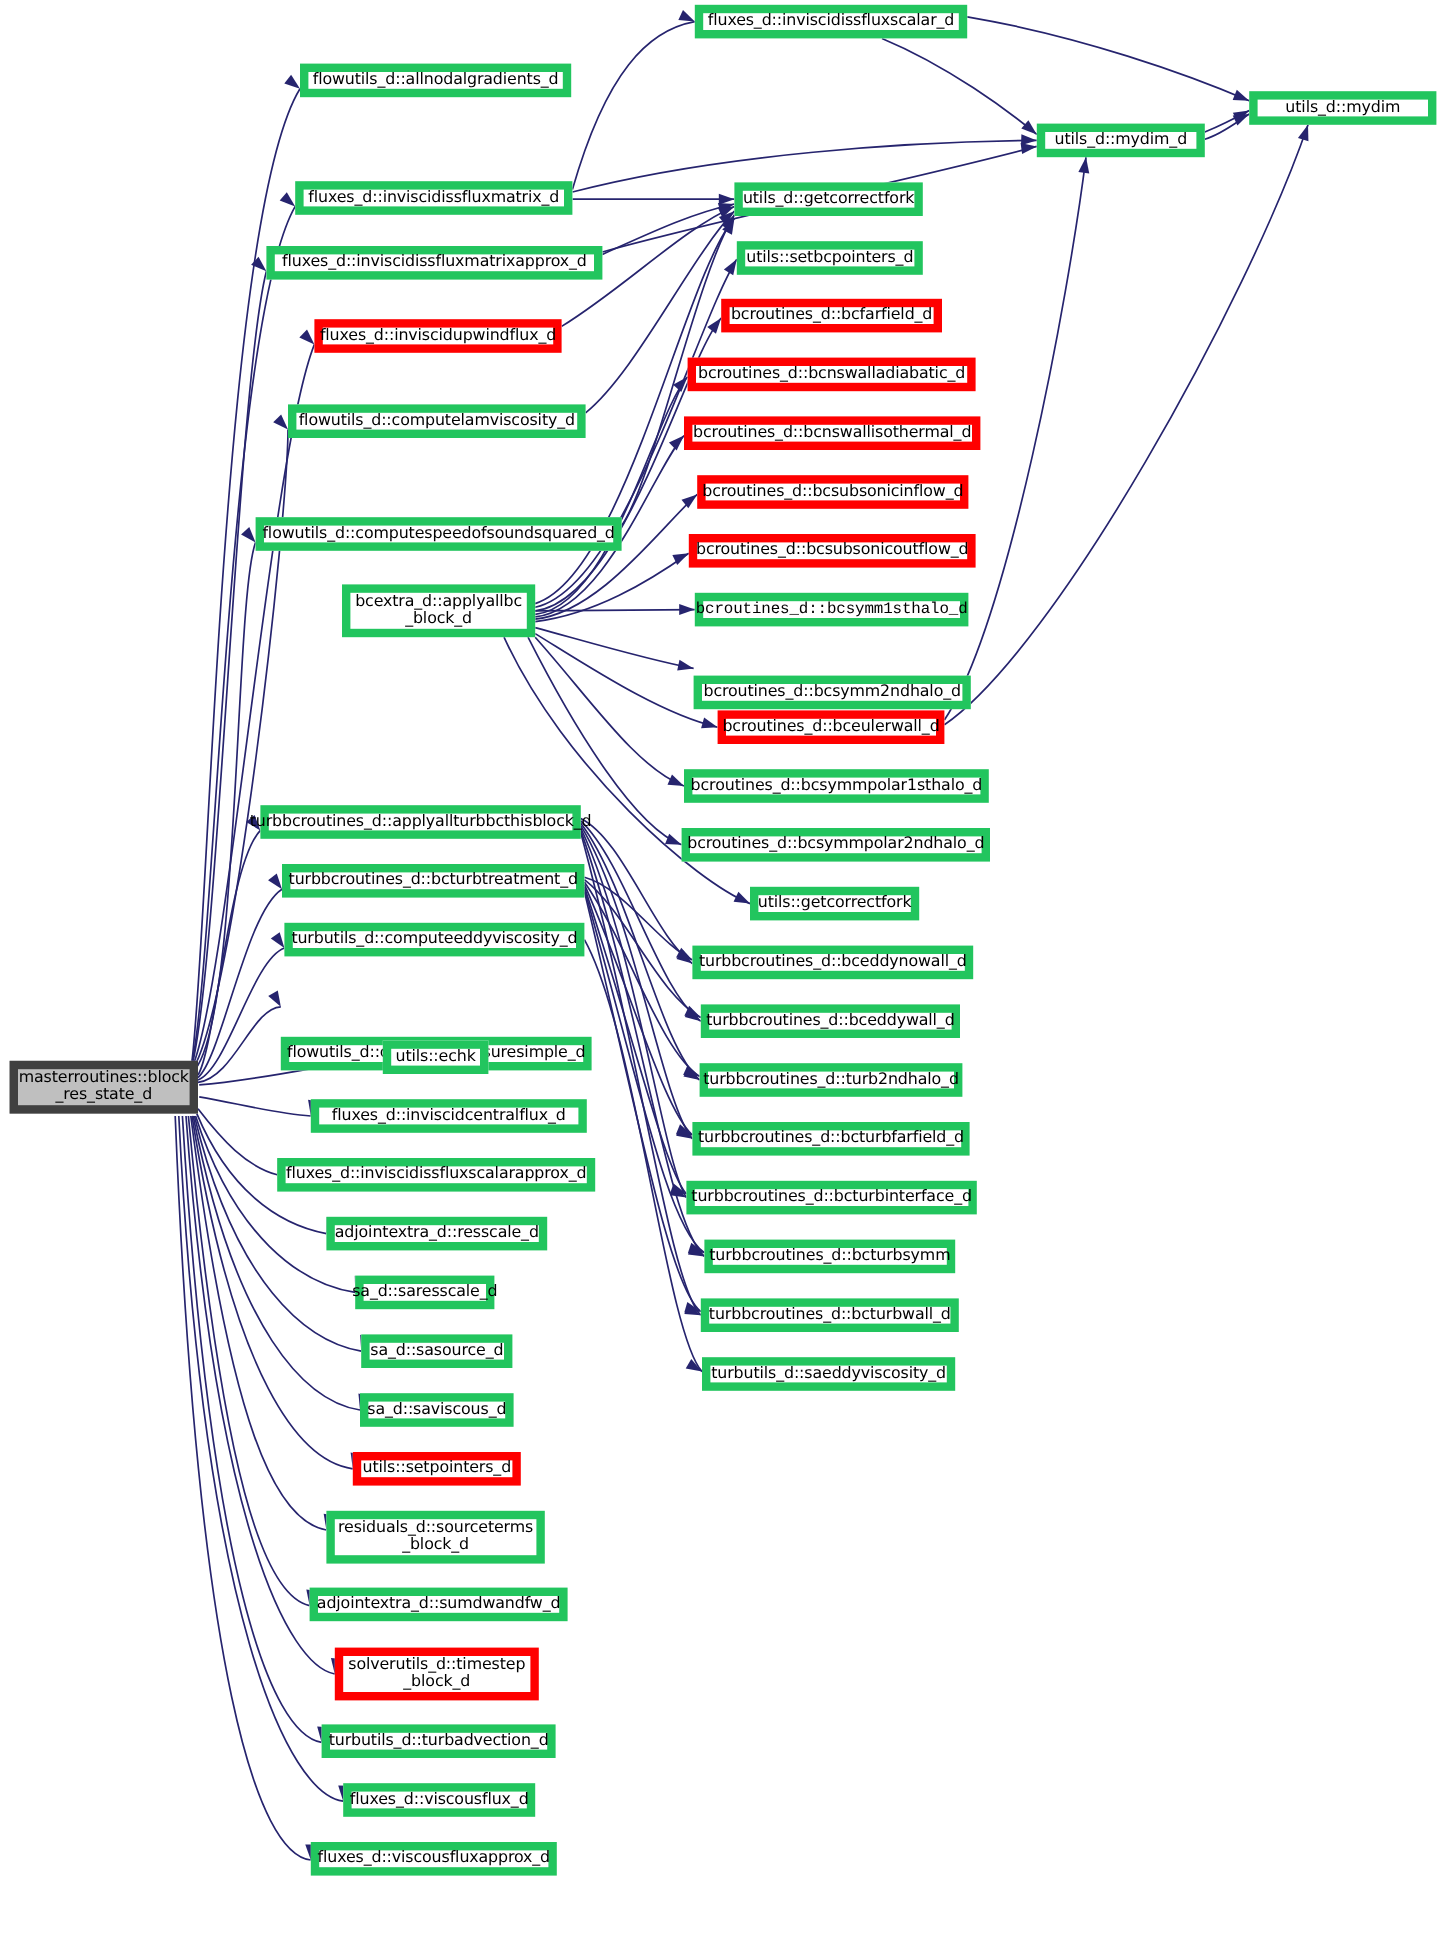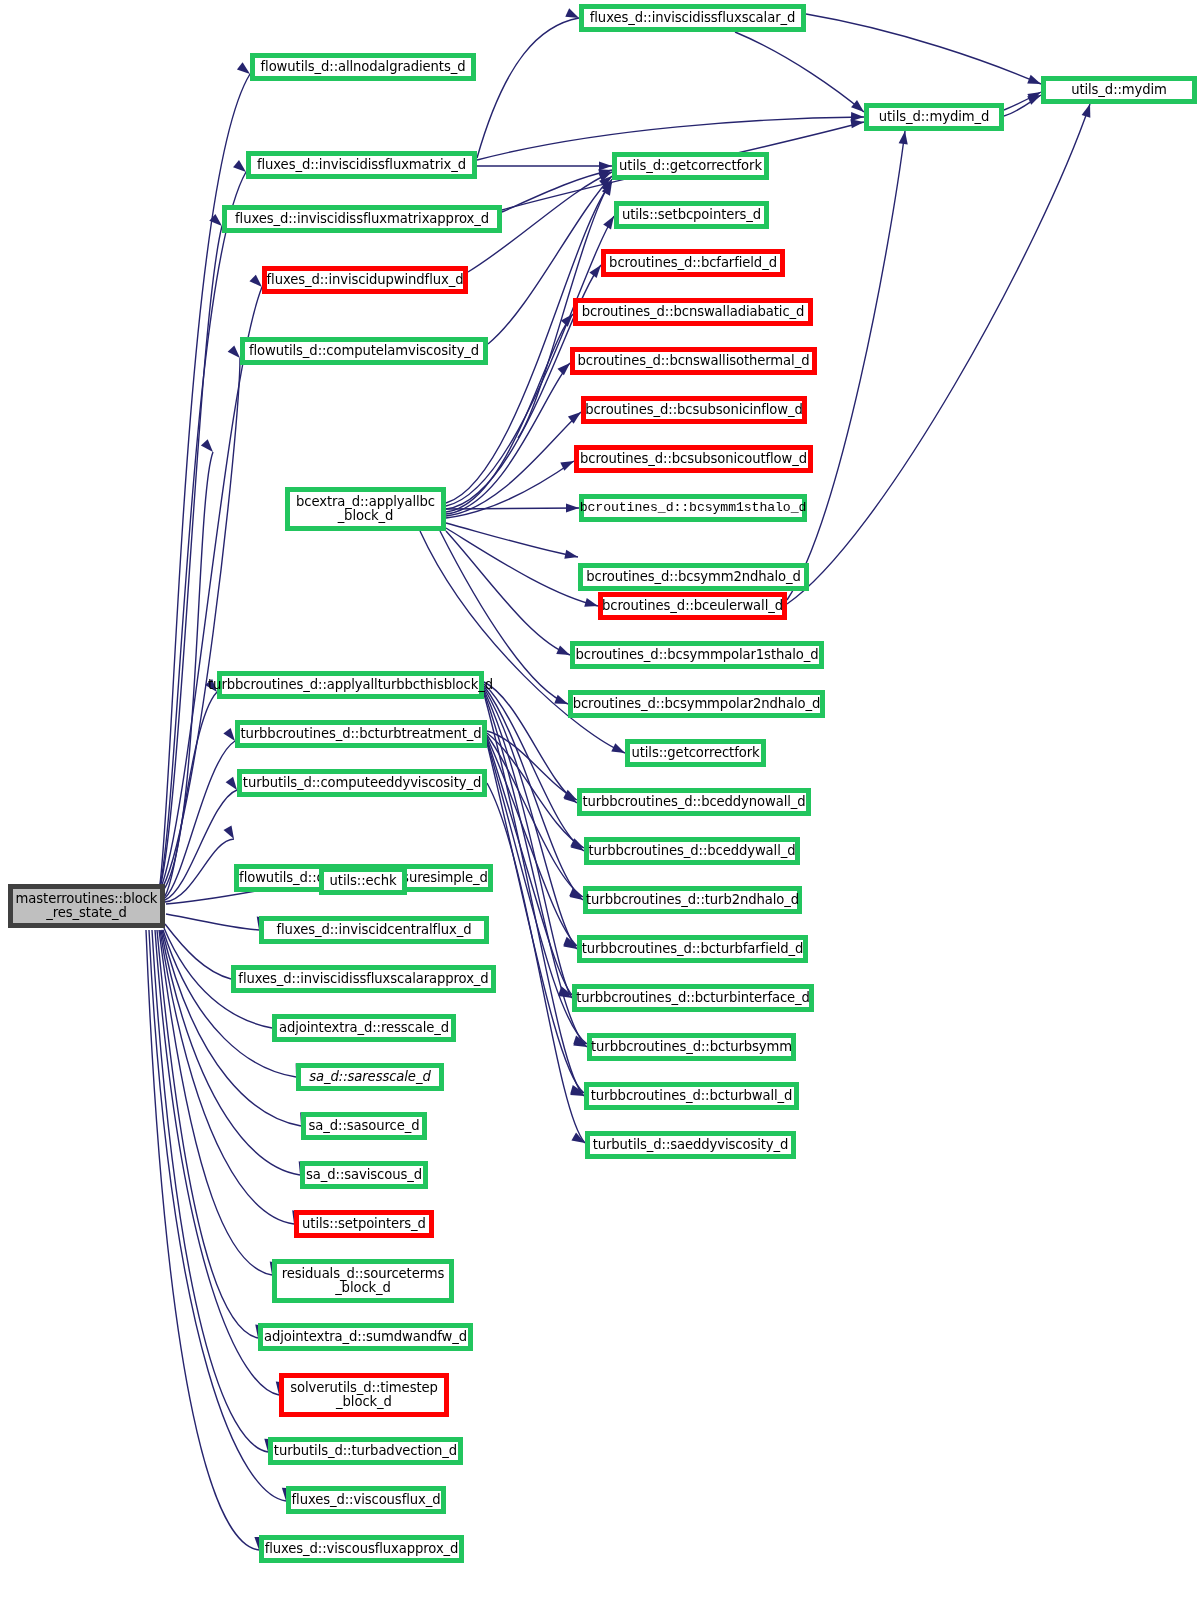--- a/index.html
+++ b/index.html
@@ -22,21 +22,21 @@
     left: 0;
     top: 0;
     width: 1204px;
     height: 1619px;
     pointer-events: none;
   }
   .node {
     position: absolute;
     box-sizing: border-box;
     background: #ffffff;
-    border: 5px solid #22c55e;
+    border: 7px solid #22c55e;
     display: flex;
     align-items: center;
     justify-content: center;
     text-align: center;
     font-size: 13.2px;
     line-height: 1.05;
     color: #000000;
     white-space: pre-line;
     letter-spacing: -0.1px;
     z-index: 5;
@@ -191,31 +191,32 @@
       <path d="M 487,783 C 530,860 555,1110 585,1143" fill="none" stroke="#26246e" stroke-width="1.4"></path>
       <polygon points="0,0 -13,-4.6 -13,4.6" fill="#26246e" transform="translate(585,1143) rotate(30)"></polygon>
     </svg>
 <div class="node root" style="left: 8px; top: 884px; width: 157px; height: 44px;"><span>masterroutines::block
 _res_state_d</span></div>
     <div class="node" style="left: 250px; top: 53px; width: 226px; height: 28px;"><span>flowutils_d::allnodalgradients_d</span></div>
     <div class="node" style="left: 246px; top: 151px; width: 231px; height: 28px;"><span>fluxes_d::inviscidissfluxmatrix_d</span></div>
     <div class="node" style="left: 222px; top: 205px; width: 280px; height: 28px;"><span>fluxes_d::inviscidissfluxmatrixapprox_d</span></div>
     <div class="node red" style="left: 262px; top: 266px; width: 206px; height: 28px;"><span>fluxes_d::inviscidupwindflux_d</span></div>
     <div class="node" style="left: 240px; top: 337px; width: 248px; height: 28px;"><span>flowutils_d::computelamviscosity_d</span></div>
+    <div class="node" style="left: 213px; top: 431px; width: 305px; height: 28px;"><span>flowutils_d::computespeedofsoundsquared_d</span></div>
     <div class="node" style="left: 285px; top: 487px; width: 161px; height: 44px;"><span>bcextra_d::applyallbc
 _block_d</span></div>
     <div class="node" style="left: 217px; top: 671px; width: 267px; height: 28px;"><span>turbbcroutines_d::applyallturbbcthisblock_d</span></div>
     <div class="node" style="left: 235px; top: 720px; width: 252px; height: 28px;"><span>turbbcroutines_d::bcturbtreatment_d</span></div>
     <div class="node" style="left: 237px; top: 769px; width: 250px; height: 28px;"><span>turbutils_d::computeeddyviscosity_d</span></div>
     <div class="node" style="left: 234px; top: 864px; width: 259px; height: 28px;"><span>flowutils_d::computepressuresimple_d</span></div>
     <div class="node" style="left: 319px; top: 867px; width: 88px; height: 28px;"><span>utils::echk</span></div>
     <div class="node" style="left: 259px; top: 916px; width: 230px; height: 28px;"><span>fluxes_d::inviscidcentralflux_d</span></div>
     <div class="node" style="left: 231px; top: 965px; width: 265px; height: 28px;"><span>fluxes_d::inviscidissfluxscalarapprox_d</span></div>
     <div class="node" style="left: 272px; top: 1014px; width: 184px; height: 28px;"><span>adjointextra_d::resscale_d</span></div>
-    <div class="node" style="left: 296px; top: 1063px; width: 148px; height: 28px; font-style: italic;"><span>sa_d::saresscale_d</span></div>
+    <div class="node" style="left: 296px; top: 1063px; width: 116px; height: 28px;"><span>sa_d::saresscale_d</span></div>
     <div class="node" style="left: 301px; top: 1112px; width: 126px; height: 28px;"><span>sa_d::sasource_d</span></div>
     <div class="node" style="left: 300px; top: 1161px; width: 128px; height: 28px;"><span>sa_d::saviscous_d</span></div>
     <div class="node red" style="left: 294px; top: 1210px; width: 140px; height: 28px;"><span>utils::setpointers_d</span></div>
     <div class="node" style="left: 272px; top: 1259px; width: 182px; height: 44px;"><span>residuals_d::sourceterms
 _block_d</span></div>
     <div class="node" style="left: 258px; top: 1323px; width: 215px; height: 28px;"><span>adjointextra_d::sumdwandfw_d</span></div>
     <div class="node red" style="left: 279px; top: 1373px; width: 170px; height: 44px;"><span>solverutils_d::timestep
 _block_d</span></div>
     <div class="node" style="left: 268px; top: 1437px; width: 195px; height: 28px;"><span>turbutils_d::turbadvection_d</span></div>
     <div class="node" style="left: 286px; top: 1486px; width: 160px; height: 28px;"><span>fluxes_d::viscousflux_d</span></div>

